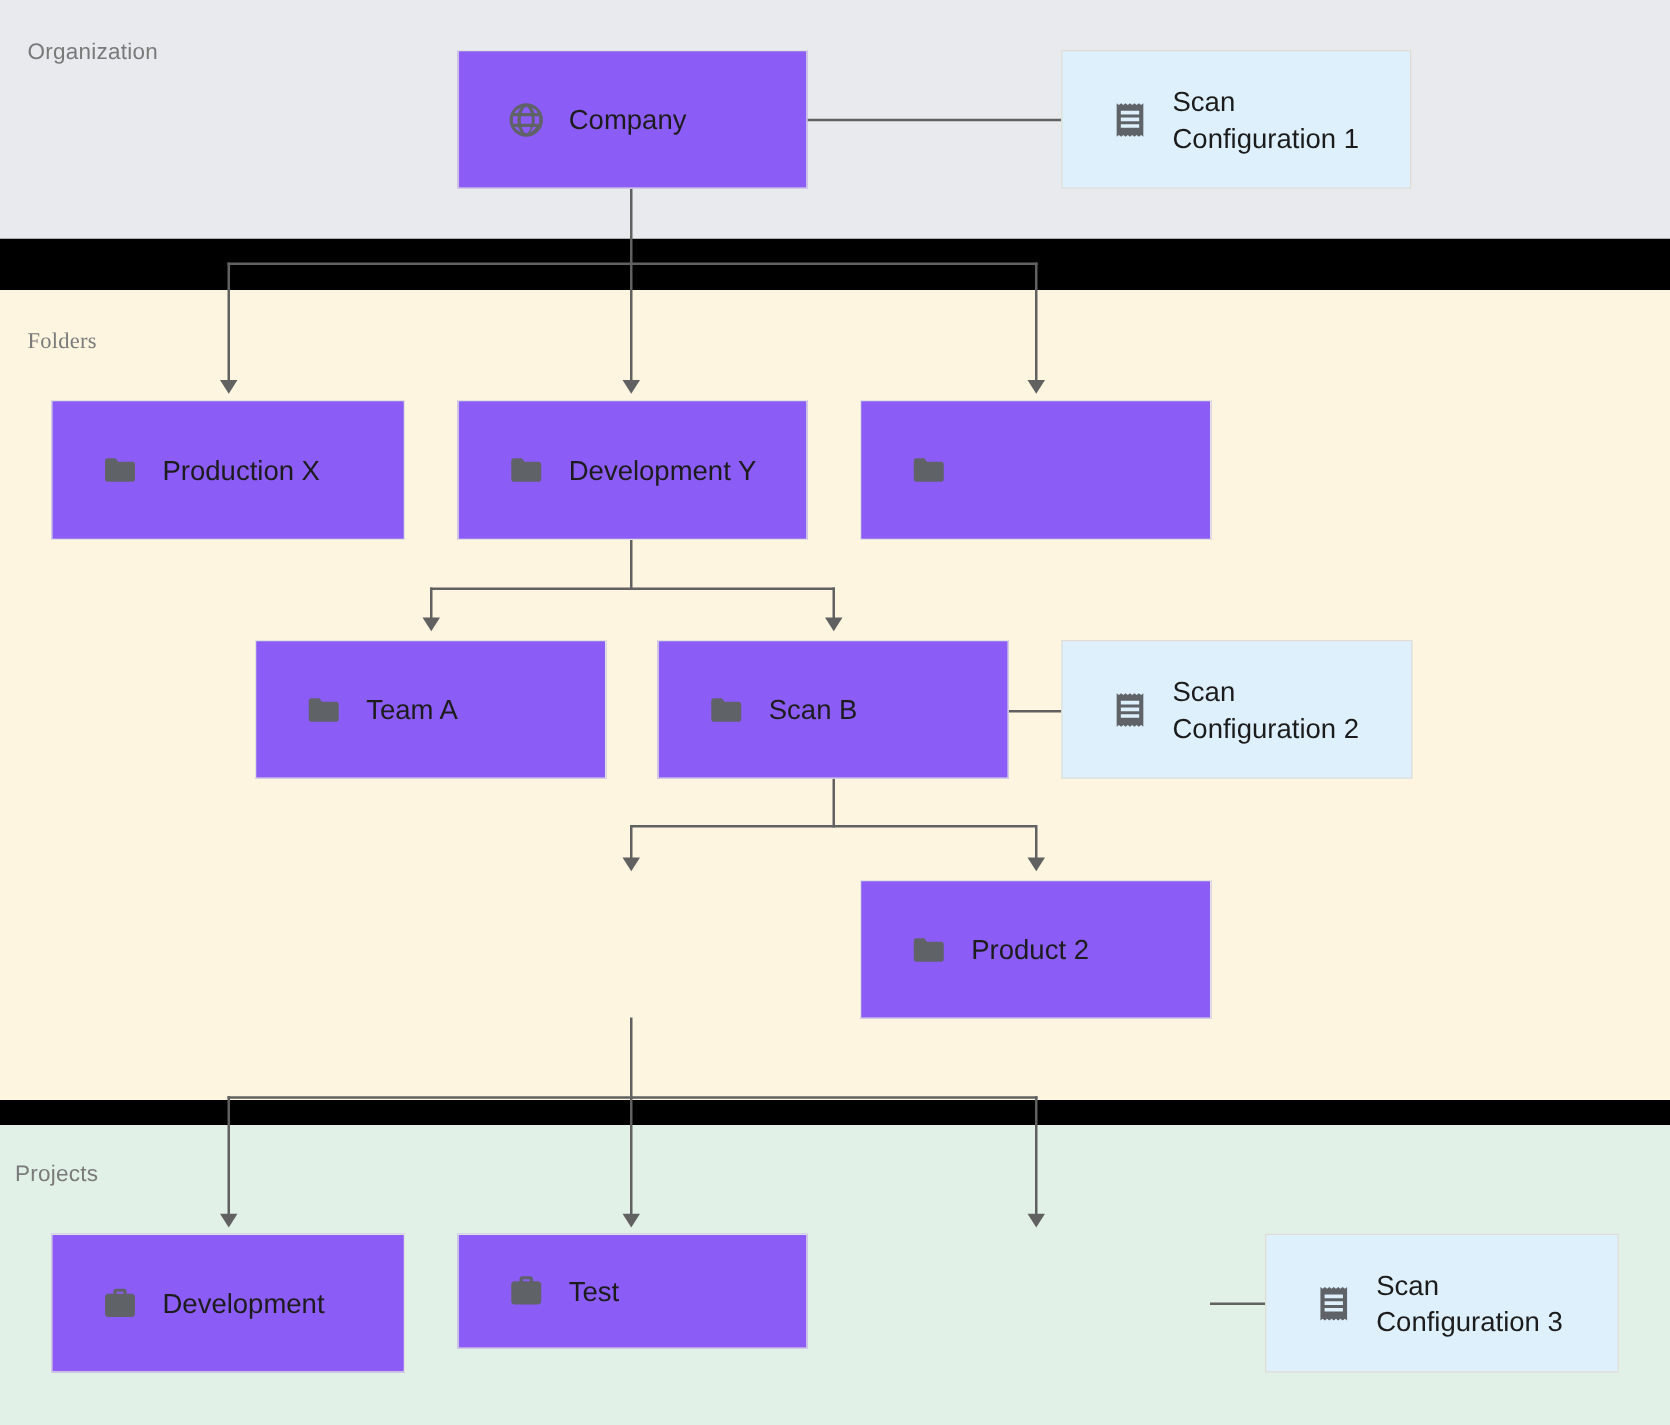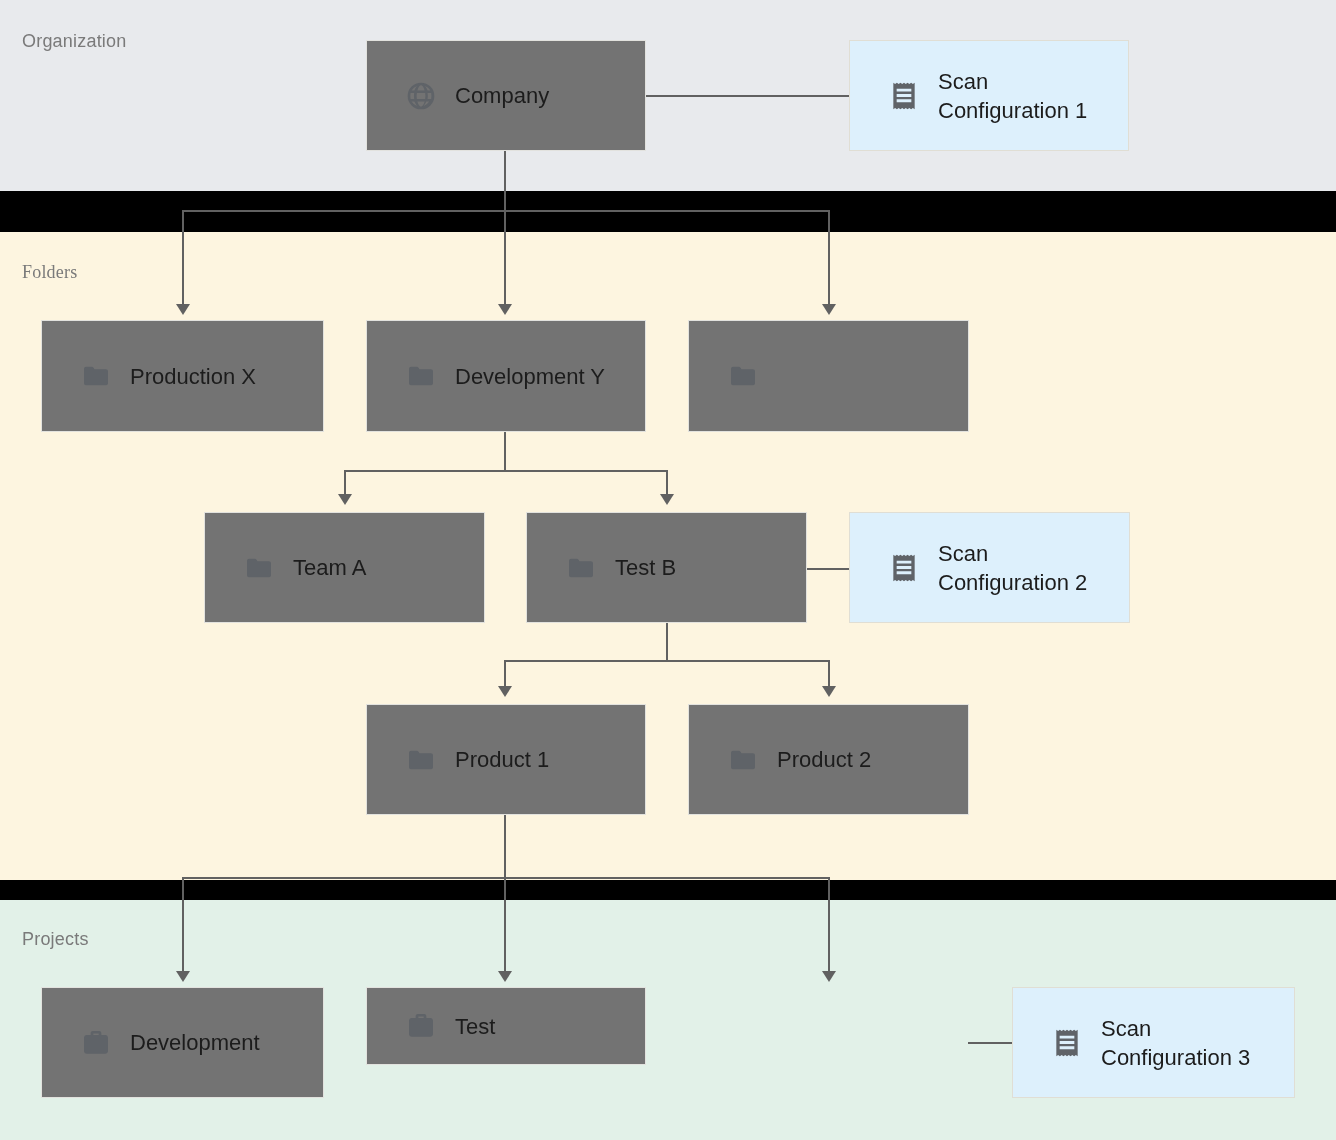--- a/index.html
+++ b/index.html
@@ -33,21 +33,21 @@
   
   .node {
     position: absolute;
     box-sizing: border-box;
     display: flex;
     align-items: center;
     padding-left: 38px;
     gap: 18px;
   }
   .node.plain {
-    background: #737373;
+    background: #8b5cf6;
     border: 1px solid #e2e2de;
   }
   .node.scan {
     background: #ddf0fc;
     border: 1px solid #e0ded4;
   }
   .node-label {
     font-size: 22px;
     line-height: 29px;
     color: #1c1c1c;
@@ -118,21 +118,21 @@
   <div class="arrow" style="left:176px;top:971px;"></div>
   <div class="conn v" style="left:504px;top:877px;height:96px;"></div>
   <div class="arrow" style="left:498px;top:971px;"></div>
   <div class="conn v" style="left:828px;top:877px;height:96px;"></div>
   <div class="arrow" style="left:822px;top:971px;"></div>
 
   <div class="conn h" style="left:968px;top:1042px;width:46px;"></div>
 
   <div class="band-label" style="left:22px;top:31px;">Organization</div>
   <div class="band-label" style="left:22px;top:262px;font-family:Liberation Serif, serif;">Folders</div>
-  <div class="band-label" style="left:22px;top:929px;text-align:center;">Projects</div>
+  <div class="band-label" style="left:12px;top:929px;text-align:center;">Projects</div>
 
   <div class="node plain" style="left:366px;top:40px;width:280px;height:111px;">
     <svg class="icon" viewBox="0 0 24 24">
       <path fill="#5f6368" d="M12 2a10 10 0 1 0 0 20 10 10 0 0 0 0-20zm0 2c.9 0 2.1 1.4 2.7 3.8H9.3C9.9 5.4 11.1 4 12 4zM8.9 9.8h6.2c.1.7.2 1.4.2 2.2s-.1 1.5-.2 2.2H8.9c-.1-.7-.2-1.4-.2-2.2s.1-1.5.2-2.2zM7 7.8H4.9A8 8 0 0 1 9 4.5c-.8 1-1.5 2.1-2 3.3zm-2.8 2H6.9c-.1.7-.2 1.4-.2 2.2s.1 1.5.2 2.2H4.2A8 8 0 0 1 4 12c0-.8.1-1.5.2-2.2zm.7 6.4H7c.5 1.2 1.2 2.3 2 3.3a8 8 0 0 1-4.1-3.3zm4.4 0h5.4C14.1 18.6 12.9 20 12 20s-2.1-1.4-2.7-3.8zm6.7 0h2.1a8 8 0 0 1-4.1 3.3c.8-1 1.5-2.1 2-3.3zm.9-2c.1-.7.2-1.4.2-2.2s-.1-1.5-.2-2.2h2.7c.1.7.2 1.4.2 2.2s-.1 1.5-.2 2.2h-2.7zM19.1 7.8H17c-.5-1.2-1.2-2.3-2-3.3a8 8 0 0 1 4.1 3.3z"></path>
     </svg>
     <span class="node-label">Company</span>
   </div>
 
   <div class="node scan" style="left:849px;top:40px;width:280px;height:111px;">
     <svg class="icon" viewBox="0 0 24 24">
@@ -166,53 +166,47 @@
     <svg class="icon" viewBox="0 0 24 24">
       <path fill="#5f6368" d="M3 6.5c0-.8.7-1.5 1.5-1.5h4.2c.5 0 1 .25 1.3.67l.9 1.33H19.5c.8 0 1.5.7 1.5 1.5v9c0 .8-.7 1.5-1.5 1.5h-15C3.7 19 3 18.3 3 17.5v-11z"></path>
     </svg>
     <span class="node-label">Team A</span>
   </div>
 
   <div class="node plain" style="left:526px;top:512px;width:281px;height:111px;">
     <svg class="icon" viewBox="0 0 24 24">
       <path fill="#5f6368" d="M3 6.5c0-.8.7-1.5 1.5-1.5h4.2c.5 0 1 .25 1.3.67l.9 1.33H19.5c.8 0 1.5.7 1.5 1.5v9c0 .8-.7 1.5-1.5 1.5h-15C3.7 19 3 18.3 3 17.5v-11z"></path>
     </svg>
-    <span class="node-label">Test B</span>
+    <span class="node-label">Scan B</span>
   </div>
 
   <div class="node scan" style="left:849px;top:512px;width:281px;height:111px;">
     <svg class="icon" viewBox="0 0 24 24">
       <path fill="#5f6368" d="M4 2l1.33 1L6.67 2 8 3l1.33-1L10.67 3 12 2l1.33 1L14.67 2 16 3l1.33-1L18.67 3 20 2v20l-1.33-1-1.34 1L16 21l-1.33 1L13.33 21 12 22l-1.33-1L9.33 22 8 21l-1.33 1L5.33 21 4 22V2zm2.5 4.5v2.2h11V6.5h-11zm0 4v2.2h11v-2.2h-11zm0 4v2.2h11v-2.2h-11z"></path>
     </svg>
     <span class="node-label">Scan
 Configuration 2</span>
   </div>
 
-  <div class="node plain" style="left:366px;top:704px;width:280px;height:111px;">
-    <svg class="icon" viewBox="0 0 24 24">
-      <path fill="#5f6368" d="M3 6.5c0-.8.7-1.5 1.5-1.5h4.2c.5 0 1 .25 1.3.67l.9 1.33H19.5c.8 0 1.5.7 1.5 1.5v9c0 .8-.7 1.5-1.5 1.5h-15C3.7 19 3 18.3 3 17.5v-11z"></path>
-    </svg>
-    <span class="node-label">Product 1</span>
-  </div>
 
   <div class="node plain" style="left:688px;top:704px;width:281px;height:111px;">
     <svg class="icon" viewBox="0 0 24 24">
       <path fill="#5f6368" d="M3 6.5c0-.8.7-1.5 1.5-1.5h4.2c.5 0 1 .25 1.3.67l.9 1.33H19.5c.8 0 1.5.7 1.5 1.5v9c0 .8-.7 1.5-1.5 1.5h-15C3.7 19 3 18.3 3 17.5v-11z"></path>
     </svg>
     <span class="node-label">Product 2</span>
   </div>
 
   <div class="node plain" style="left:41px;top:987px;width:283px;height:111px;">
     <svg class="icon" viewBox="0 0 24 24">
       <path fill="#5f6368" d="M9.6 3h4.8c.9 0 1.6.7 1.6 1.6V6H19c1.1 0 2 .9 2 2v10c0 1.1-.9 2-2 2H5c-1.1 0-2-.9-2-2V8c0-1.1.9-2 2-2h3V4.6C8 3.7 8.7 3 9.6 3zm.4 3h4V4.8h-4V6z"></path>
     </svg>
     <span class="node-label">Development</span>
   </div>
 
-  <div class="node plain" style="left:366px;top:987px;width:280px;height:78px;">
+  <div class="node plain" style="left:366px;top:987px;width:280px;height:92px;">
     <svg class="icon" viewBox="0 0 24 24">
       <path fill="#5f6368" d="M9.6 3h4.8c.9 0 1.6.7 1.6 1.6V6H19c1.1 0 2 .9 2 2v10c0 1.1-.9 2-2 2H5c-1.1 0-2-.9-2-2V8c0-1.1.9-2 2-2h3V4.6C8 3.7 8.7 3 9.6 3zm.4 3h4V4.8h-4V6z"></path>
     </svg>
     <span class="node-label">Test</span>
   </div>
 
 
   <div class="node scan" style="left:1012px;top:987px;width:283px;height:111px;">
     <svg class="icon" viewBox="0 0 24 24">
       <path fill="#5f6368" d="M4 2l1.33 1L6.67 2 8 3l1.33-1L10.67 3 12 2l1.33 1L14.67 2 16 3l1.33-1L18.67 3 20 2v20l-1.33-1-1.34 1L16 21l-1.33 1L13.33 21 12 22l-1.33-1L9.33 22 8 21l-1.33 1L5.33 21 4 22V2zm2.5 4.5v2.2h11V6.5h-11zm0 4v2.2h11v-2.2h-11zm0 4v2.2h11v-2.2h-11z"></path>

